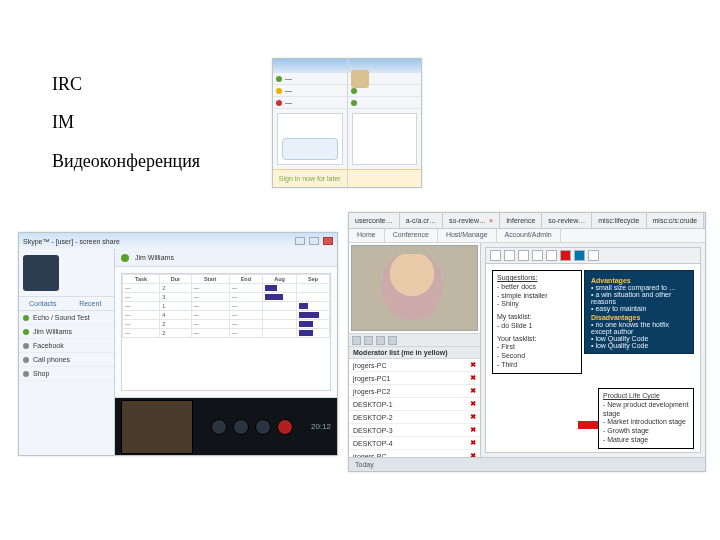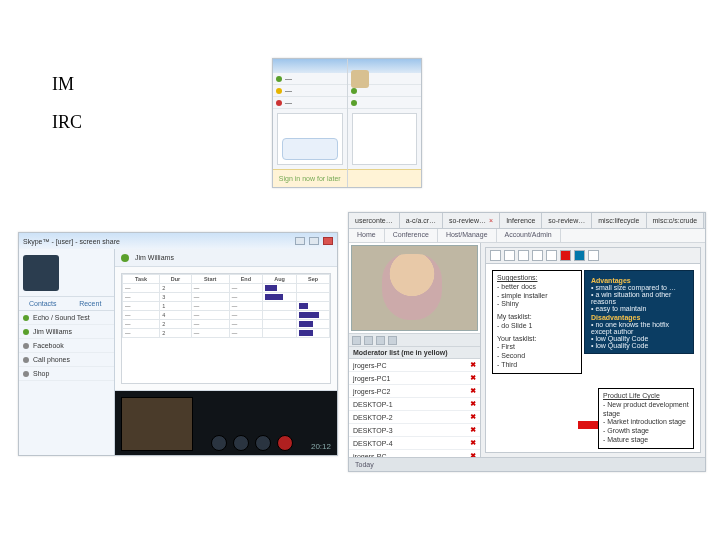--- a/index.html
+++ b/index.html
@@ -82,21 +82,21 @@
   .skype .list{flex:1;overflow:hidden;}
   .skype .li{display:flex;align-items:center;gap:4px;padding:3px 4px;border-bottom:1px solid #e8edf2;}
   .skype .li .st{width:6px;height:6px;border-radius:50%;background:#5aa02c;}
   .skype .main{flex:1;display:flex;flex-direction:column;background:#fff;}
   .skype .contacthdr{height:18px;background:#eef3f9;border-bottom:1px solid #d6dee6;display:flex;align-items:center;padding:0 6px;gap:6px;}
   .skype .share{flex:1;position:relative;background:#fafbfc;border-bottom:1px solid #d6dee6;}
   .skype .grid{position:absolute;inset:6px;background:#fff;border:1px solid #d0d6dc;}
   .skype .grid table{width:100%;border-collapse:collapse;font-size:5.5px;color:#555;}
   .skype .grid td,.skype .grid th{border:1px solid #e1e6ea;padding:1px 2px;white-space:nowrap;overflow:hidden;}
   .skype .grid .bar{height:6px;background:#3a2e8f;}
-  .skype .videostrip{height:64px;display:flex;align-items:flex-end;gap:6px;padding:4px 6px;background:#101418;}
+  .skype .videostrip{height:57px;display:flex;align-items:center;gap:6px;padding:18px 6px;background:#101418;}
   .skype .videostrip .vid{width:72px;height:54px;background:#4a3b2a;border:1px solid #000;}
   .skype .ctrlbar{flex:1;display:flex;align-items:center;justify-content:center;gap:6px;}
   .skype .cbtn{width:16px;height:16px;border-radius:50%;background:#2a3440;border:1px solid #000;}
   .skype .cbtn.red{background:#b02020;}
   .skype .time{color:#8aa;font-size:8px;margin-left:auto;}
 
   
   .collab {
     left: 348px; top: 212px; width: 358px; height: 260px;
     background:#eef0f2;
@@ -125,22 +125,23 @@
   .collab .arrow{position:absolute;width:0;height:0;border-top:9px solid transparent;border-bottom:9px solid transparent;border-left:30px solid #d11;}
   .collab .arrow::before{content:"";position:absolute;left:-58px;top:-4px;width:30px;height:8px;background:#d11;}
   .collab .footer{height:14px;background:#dfe4e8;border-top:1px solid #c3cad1;font-size:7px;display:flex;align-items:center;padding:0 6px;color:#556;}
 </style>
 </head>
 <body>
 
 <div class="slide">
 
   <div class="left-text">
+    <div>IRC</div>
     <div>IM</div>
-    <div>IRC</div>
+    <div>Видеоконференция</div>
   </div>
 
   <div class="shot im">
     <div class="col">
       <div class="hdr"></div>
       <div class="row">
           <span class="dot"></span>
           <span>—</span>
         </div>
       <div class="row">

